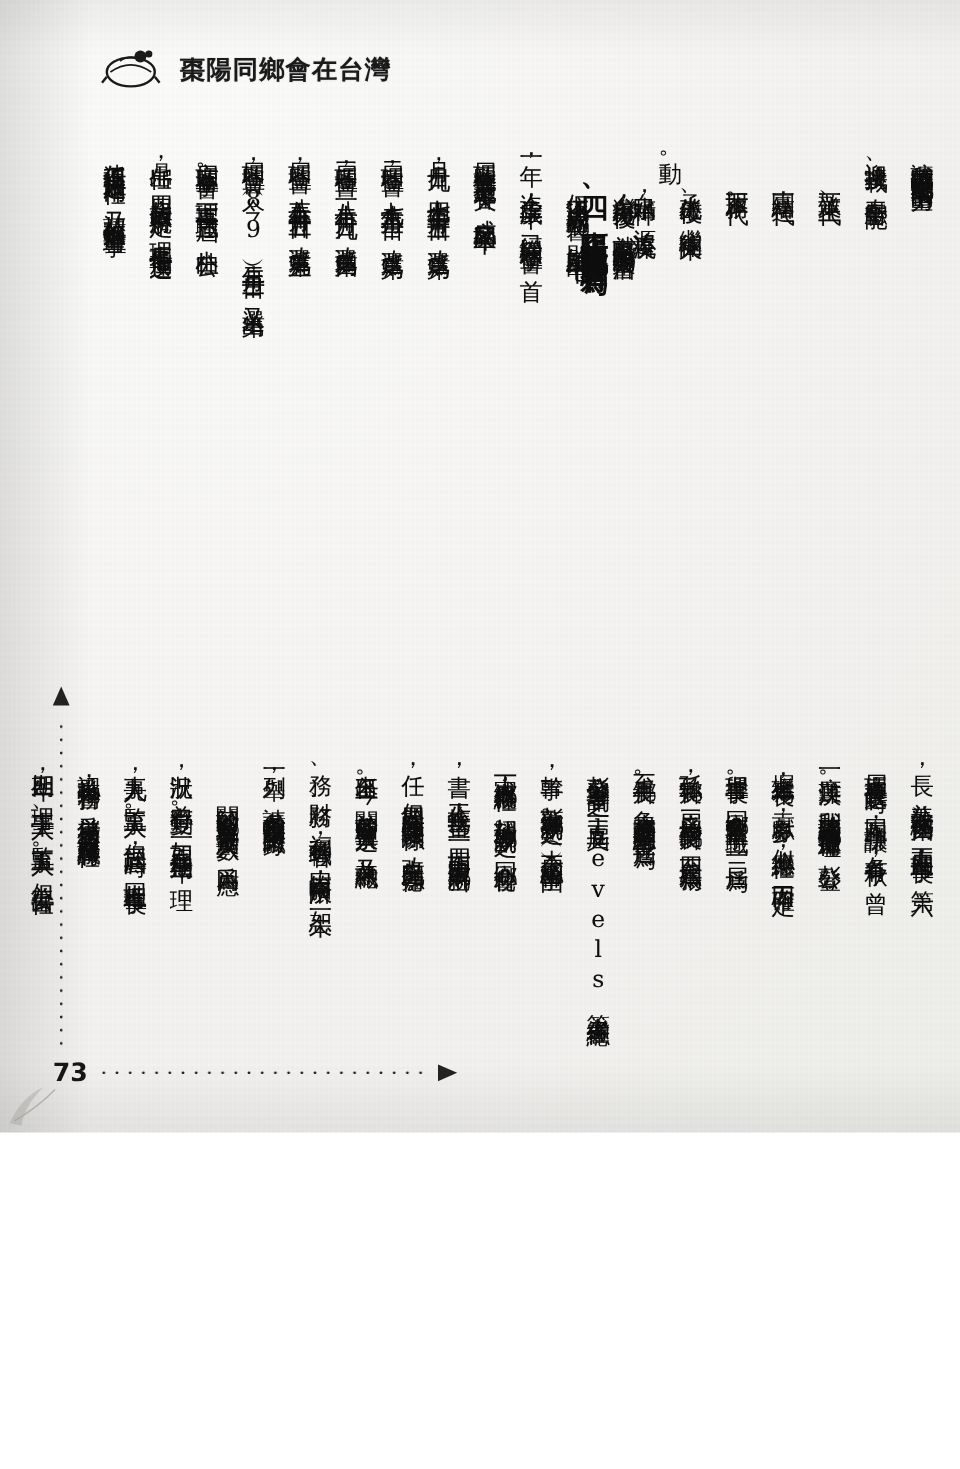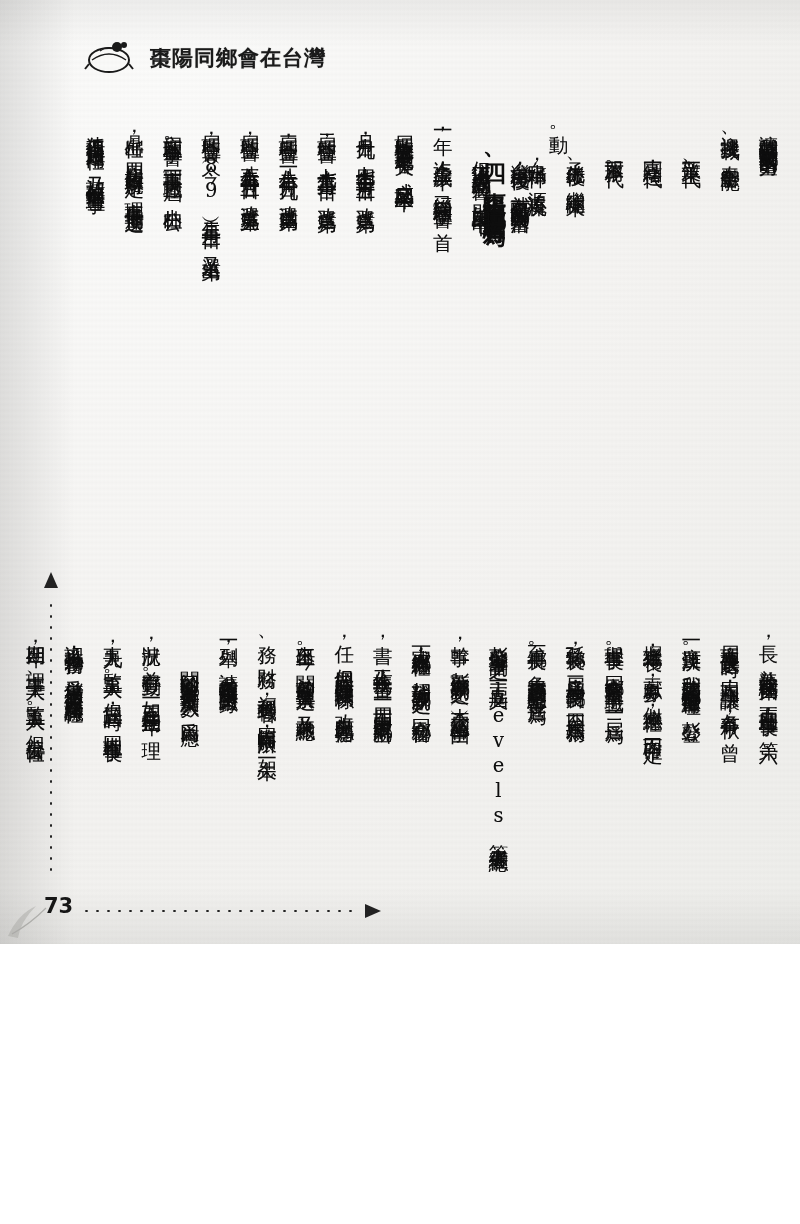--- a/index.html
+++ b/index.html
@@ -110,23 +110,23 @@
   #block-lower {
     top: 630px;
     right: 52px;
     height: 500px;
   }
 
   
   .footer {
     position: absolute;
     left: 44px;
-    bottom: 26px;
+    bottom: 38px;
     display: flex;
-    align-items: flex-end;
+    align-items: center;
     gap: 8px;
     z-index: 5;
   }
   .page-number {
     font-family: "DejaVu Sans", "Liberation Sans", sans-serif;
     font-size: 21px;
     font-weight: bold;
     color: #161616;
   }
   .dot-rule {

